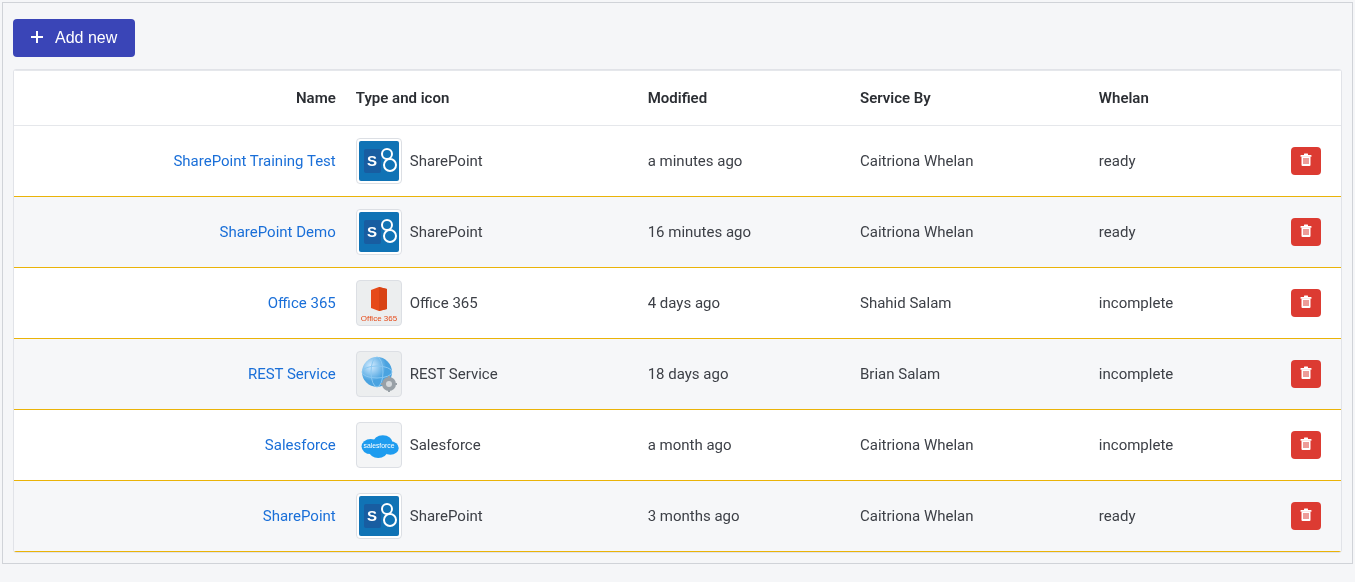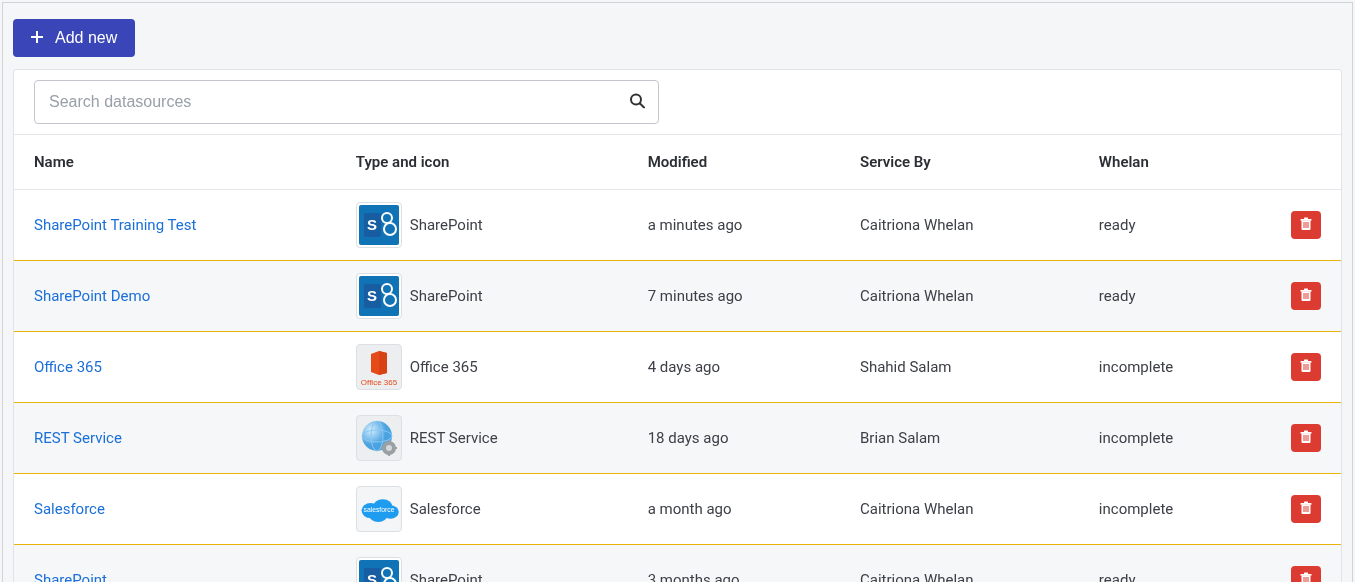--- a/index.html
+++ b/index.html
@@ -110,21 +110,21 @@
     .delete-btn {
       background: #dc3b32;
       border: none;
       border-radius: 4px;
       width: 30px; height: 28px;
       display: inline-flex;
       align-items: center; justify-content: center;
       cursor: pointer;
       color: #fff;
     }
-    th.col-name, td.col-name { padding-left: 20px; width: 25%; }
+    th.col-name, td.col-name { padding-left: 20px; width: 25%; text-align: right; }
     th.col-type, td.col-type { width: 22%; }
     th.col-mod, td.col-mod { width: 16%; }
     th.col-by, td.col-by { width: 18%; }
     th.col-status, td.col-status { width: 12%; }
     th.col-act, td.col-act { width: 7%; text-align: right; padding-right: 20px; }
   </style>
 </head>
 <body>
 
 <div class="outer-border">
@@ -134,31 +134,20 @@
         <svg width="12" height="12" viewBox="0 0 12 12">
             <rect x="5" y="0" width="2" height="12" fill="#fff"></rect>
             <rect x="0" y="5" width="12" height="2" fill="#fff"></rect>
           </svg>
       </span>
       <span>Add new</span>
     </button>
   </div>
 
   <div class="panel">
-    <div class="search-wrap">
-      <div class="search-box">
-        <input class="search-input" type="text" placeholder="Search datasources" style="">
-        <button class="search-icon-btn">
-          <svg width="16" height="16" viewBox="0 0 16 16" fill="none">
-            <circle cx="7" cy="7" r="5" stroke="#333" stroke-width="2"></circle>
-            <line x1="11" y1="11" x2="15" y2="15" stroke="#333" stroke-width="2" stroke-linecap="round"></line>
-          </svg>
-        </button>
-      </div>
-    </div>
 
     <table>
       <thead>
         <tr>
           <th class="col-name">Name</th>
           <th class="col-type">Type and icon</th>
           <th class="col-mod">Modified</th>
           <th class="col-by">Service By</th>
           <th class="col-status">Whelan</th>
           <th class="col-act"></th>
@@ -204,21 +193,21 @@
                     <rect x="2" y="2" width="40" height="40" rx="2" fill="#1073b5"></rect>
                     <rect x="7" y="10" width="17" height="24" rx="2" fill="#185da1"></rect>
                     <text x="15" y="27" font-family="Arial" font-size="15" font-weight="700" fill="#fff" text-anchor="middle">S</text>
                     <circle cx="30" cy="15" r="5" fill="none" stroke="#fff" stroke-width="2"></circle>
                     <circle cx="33" cy="26" r="6" fill="none" stroke="#fff" stroke-width="2"></circle>
                   </svg>
                 </div>
                 <span>SharePoint</span>
               </div>
             </td>
-            <td class="col-mod">7 minutes ago</td>
+            <td class="col-mod">16 minutes ago</td>
             <td class="col-by">Caitriona Whelan</td>
             <td class="col-status">ready</td>
             <td class="col-act"><button class="delete-btn">
                 <span><svg width="14" height="14" viewBox="0 0 14 14" fill="#fff">
                     <rect x="2.5" y="3.5" width="9" height="9.5" rx="1"></rect>
                     <rect x="1.5" y="2" width="11" height="1.8" rx="0.5"></rect>
                     <rect x="5" y="0.5" width="4" height="1.5" rx="0.5"></rect>
                     <rect x="4.5" y="5" width="1" height="6" fill="#dc3b32"></rect>
                     <rect x="6.5" y="5" width="1" height="6" fill="#dc3b32"></rect>
                     <rect x="8.5" y="5" width="1" height="6" fill="#dc3b32"></rect>

